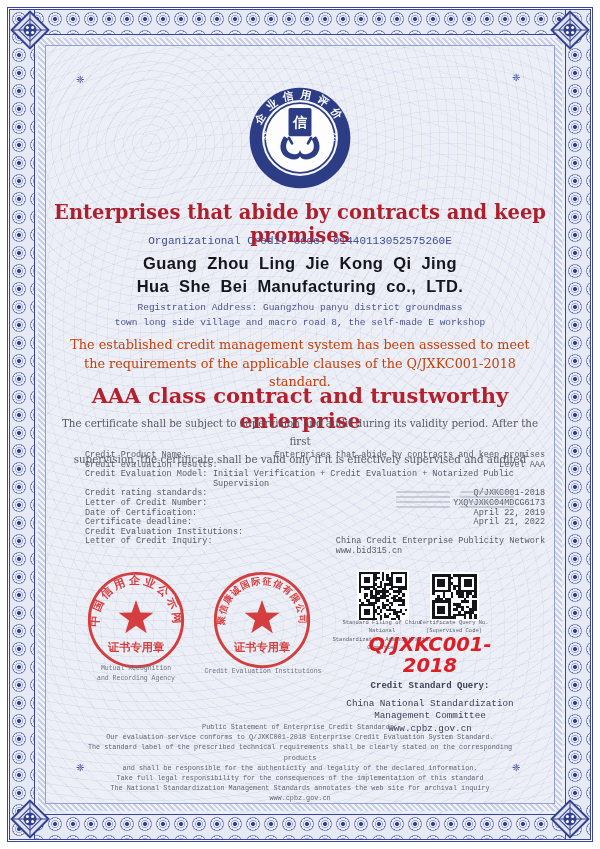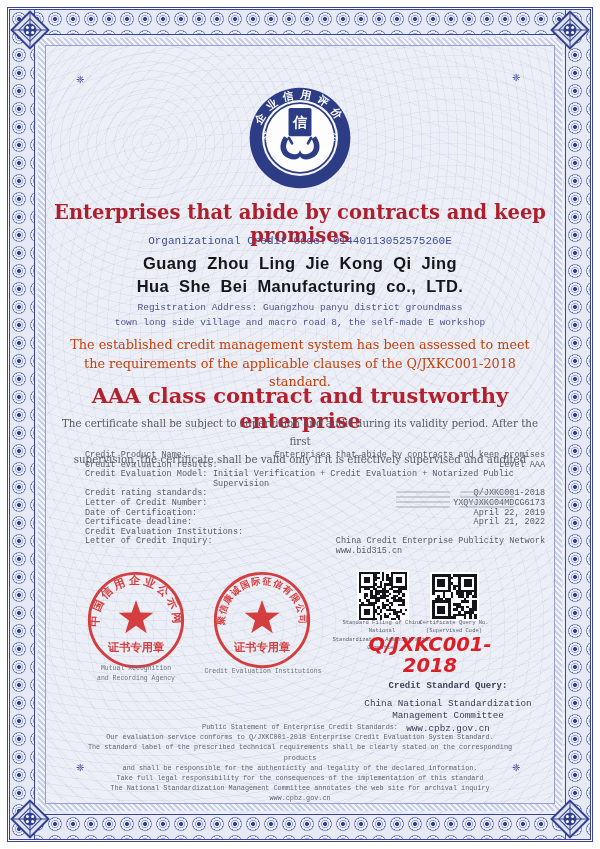--- a/index.html
+++ b/index.html
@@ -61,21 +61,21 @@
   .cap1{left:72px;top:664px;width:128px}.cap2{left:188px;top:667px;width:150px}
   .qr{display:grid;background:#fff;padding:2px;}
   .qr div{background:transparent}.qr div.d{background:#14151a}
   .qr.q1{left:357px;top:570px;width:48px;height:48px;grid-template-columns:repeat(21,1fr);}
   .qr.q2{left:430px;top:572px;width:45px;height:45px;grid-template-columns:repeat(17,1fr);}
   .qrcap{font-family:"Liberation Mono",monospace;font-size:5.5px;color:#5c6170;
          line-height:1.5;white-space:pre-line;}
   .qc1{left:328px;top:619px;width:108px}.qc2{left:408px;top:619px;width:92px}
   .stdnum{left:352px;top:634px;width:156px;font-family:"DejaVu Sans",sans-serif;
           font-weight:bold;font-style:italic;font-size:19.5px;color:#db1f26;line-height:21px;}
-  .query{left:336px;top:681px;width:224px;font-family:"Liberation Mono",monospace;color:#3a3f55;}
+  .query{left:318px;top:681px;width:224px;font-family:"Liberation Mono",monospace;color:#3a3f55;}
   .query .qlabel{font-size:9px;font-weight:bold;margin-bottom:7px;}
   .query .qorg{font-size:9.3px;line-height:1.3;white-space:pre-line;}
   .query .qurl{font-size:9.3px;margin-top:1px;}
   .footer{left:70px;top:722px;width:460px;font-family:"Liberation Mono",monospace;
           font-size:6.8px;color:#5f6575;line-height:1.5;}
 </style>
 </head>
 <body>
 
 <div class="page">
@@ -1019,17 +1019,17 @@
 Management Committee</div>
     <div class="qurl">www.cpbz.gov.cn</div>
   </div>
 
   <div class="c footer center" id="footer-lines">
       <div>Public Statement of Enterprise Credit Standards:</div>
       <div>Our evaluation service conforms to Q/JXKC001-2018 Enterprise Credit Evaluation System Standard.</div>
       <div>The standard label of the prescribed technical requirements shall be clearly stated on the corresponding products</div>
       <div>and shall be responsible for the authenticity and legality of the declared information.</div>
       <div>Take full legal responsibility for the consequences of the implementation of this standard</div>
-      <div>The National Standardization Management Committee annotates the web site for archival inquiry</div>
+      <div>The National Standardization Management Standards annotates the web site for archival inquiry</div>
       <div>www.cpbz.gov.cn</div>
     </div>
 
 </div>
 
 </body></html>

